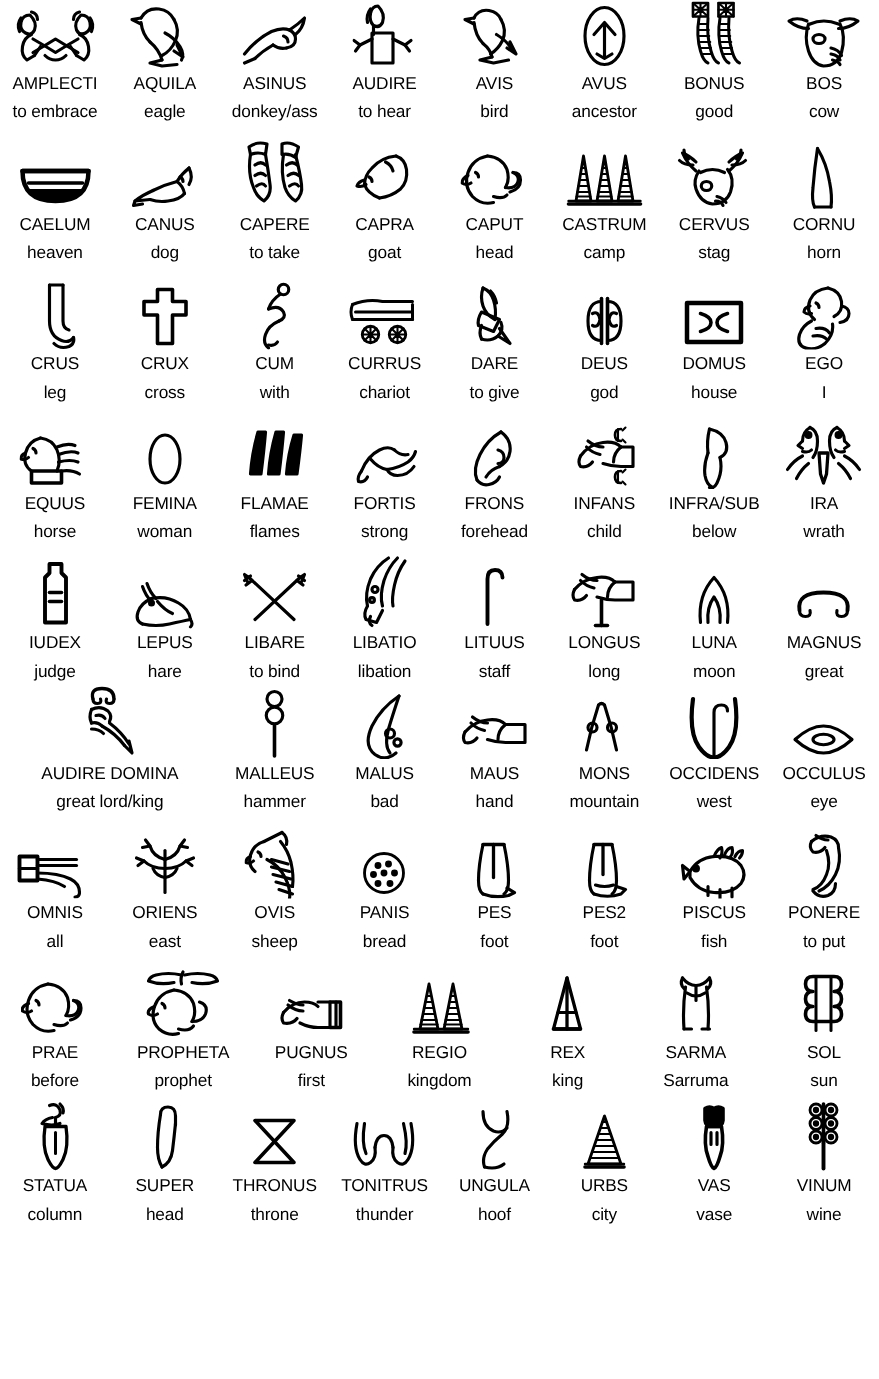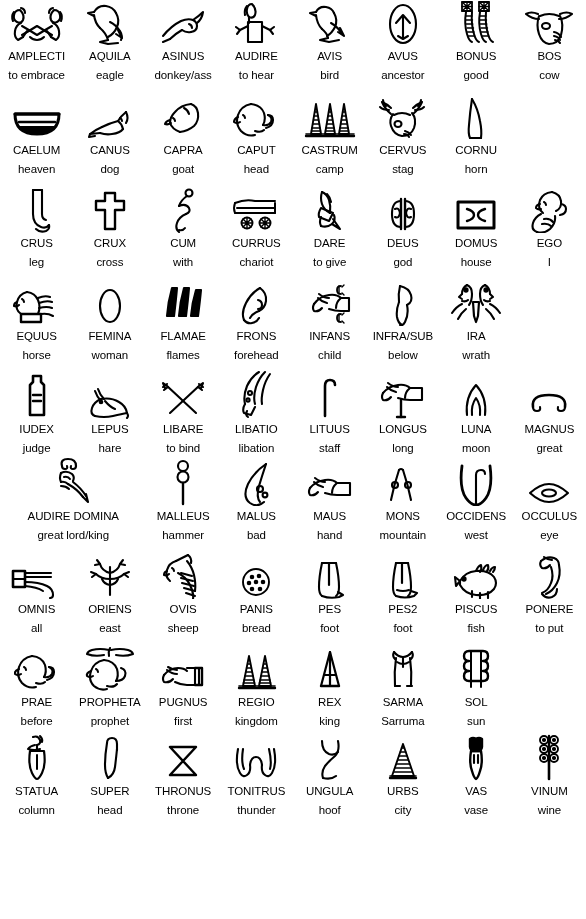--- a/index.html
+++ b/index.html
@@ -14,20 +14,21 @@
     width:586px;
     min-height:919px;
     background:#ffffff;
     position:relative;
     overflow:hidden;
   }
   .grid-row{
     display:flex;
     width:586px;
     align-items:flex-end;
+    justify-content:space-between;
   }
   .cell{
     width:73.25px;
     box-sizing:border-box;
     display:flex;
     flex-direction:column;
     align-items:center;
     justify-content:flex-end;
     padding-bottom:2px;
   }
@@ -247,20 +248,40 @@
   <path d="M4 26 l-1 3 l6 -1"></path>
   <path d="M34 10 q2 1 2 3"></path>
  </g>
           </svg>
         </div>
         <div class="lat">CANUS</div>
         <div class="eng">dog</div>
       </div>
       <div class="cell">
         <div class="glyph">
+          <svg width="46" height="48" viewBox="0 0 46 48">
+ <g stroke="#000" fill="none" stroke-width="2.1" stroke-linecap="round" stroke-linejoin="round">
+  <path d="M6 6 q5 -4 12 -2 l-1 7 q-5 -2 -10 0 z"></path>
+  <path d="M7 11 q-2 12 2 22 q2 6 7 9 q5 -4 4 -11 q-1 -8 -3 -20"></path>
+  <path d="M10 18 q4 -3 7 0"></path>
+  <path d="M10 25 q4 -3 7 0"></path>
+  <path d="M11 32 q4 -3 6 0"></path>
+  <path d="M28 4 q5 -2 11 2 l-2 7 q-4 -3 -9 -2 z"></path>
+  <path d="M29 11 q-2 12 1 22 q2 6 7 9 q5 -4 4 -11 q-1 -8 -4 -20"></path>
+  <path d="M31 18 q4 -3 7 0"></path>
+  <path d="M32 25 q4 -3 7 0"></path>
+  <path d="M33 32 q4 -3 6 0"></path>
+ </g>
+          </svg>
+        </div>
+        <div class="lat">CAPERE</div>
+        <div class="eng">to take</div>
+      </div>
+      <div class="cell">
+        <div class="glyph">
           <svg width="40" height="40" viewBox="0 0 40 40">
  <g stroke="#000" fill="none" stroke-width="2.1" stroke-linecap="round" stroke-linejoin="round">
   <path d="M28 4 q6 2 7 9 q1 8 -4 13 q-6 5 -14 6"></path>
   <path d="M28 4 q-10 1 -16 8 q-5 5 -5 11"></path>
   <path d="M7 23 q2 6 10 9"></path>
   <path d="M7 20 q-4 1 -5 4 q3 1 6 -1"></path>
   <path d="M10 18 q2 1 2 3"></path>
   <path d="M21 8 q4 2 5 6"></path>
  </g>
           </svg>
@@ -500,20 +521,36 @@
           <svg width="42" height="42" viewBox="0 0 42 42">
  <g stroke="#000" fill="none" stroke-width="2.1" stroke-linecap="round" stroke-linejoin="round">
   <path d="M10 4 q-4 14 -5 28 l7 0 q2 -16 3 -28 z" fill="#000" stroke="#000"></path>
   <path d="M22 4 q-4 14 -5 28 l7 0 q2 -16 3 -28 z" fill="#000" stroke="#000"></path>
   <path d="M34 6 q-4 13 -5 26 l7 0 q2 -15 3 -26 z" fill="#000" stroke="#000"></path>
  </g>
           </svg>
         </div>
         <div class="lat">FLAMAE</div>
         <div class="eng">flames</div>
+      </div>
+      <div class="cell">
+        <div class="glyph">
+          <svg width="46" height="34" viewBox="0 0 46 34">
+ <g stroke="#000" fill="none" stroke-width="2.1" stroke-linecap="round" stroke-linejoin="round">
+  <path d="M8 22 q4 -10 12 -14 q6 -3 10 0"></path>
+  <path d="M8 22 q-3 4 -2 7 q4 1 6 -3"></path>
+  <path d="M14 14 q5 6 11 7"></path>
+  <path d="M25 21 q8 -1 14 -5 q4 -3 5 -7"></path>
+  <path d="M30 8 q4 4 9 3"></path>
+  <path d="M25 21 q2 4 7 4 q7 0 11 -6"></path>
+ </g>
+          </svg>
+        </div>
+        <div class="lat">FORTIS</div>
+        <div class="eng">strong</div>
       </div>
       <div class="cell">
         <div class="glyph">
           <svg width="36" height="42" viewBox="0 0 36 42">
  <g stroke="#000" fill="none" stroke-width="2.1" stroke-linecap="round" stroke-linejoin="round">
   <path d="M22 4 q-9 5 -14 15 q-5 10 -2 17"></path>
   <path d="M22 4 q7 5 6 13 q-1 7 -7 10"></path>
   <path d="M21 27 q-6 2 -9 7"></path>
   <path d="M6 36 q3 4 8 3 q5 -1 7 -5"></path>
   <path d="M20 16 q4 1 4 5 q0 4 -4 4"></path>

